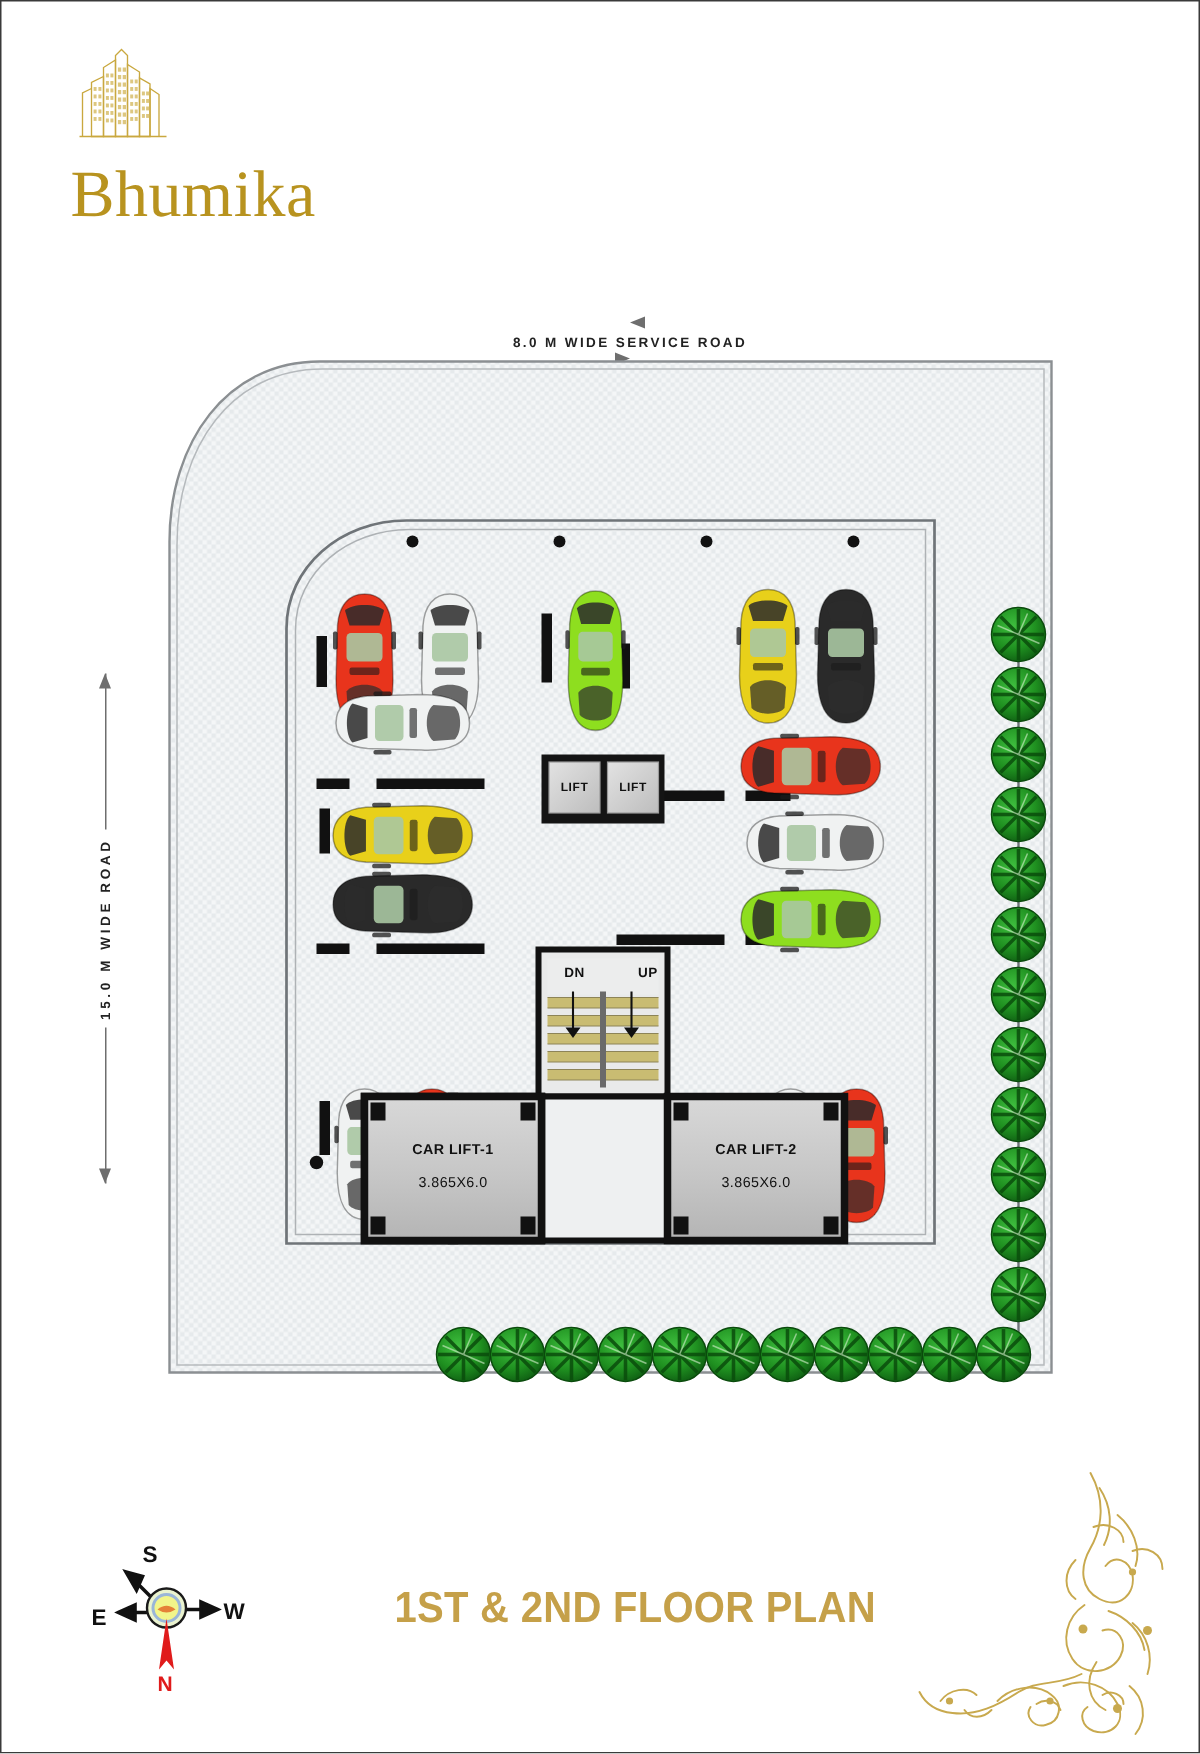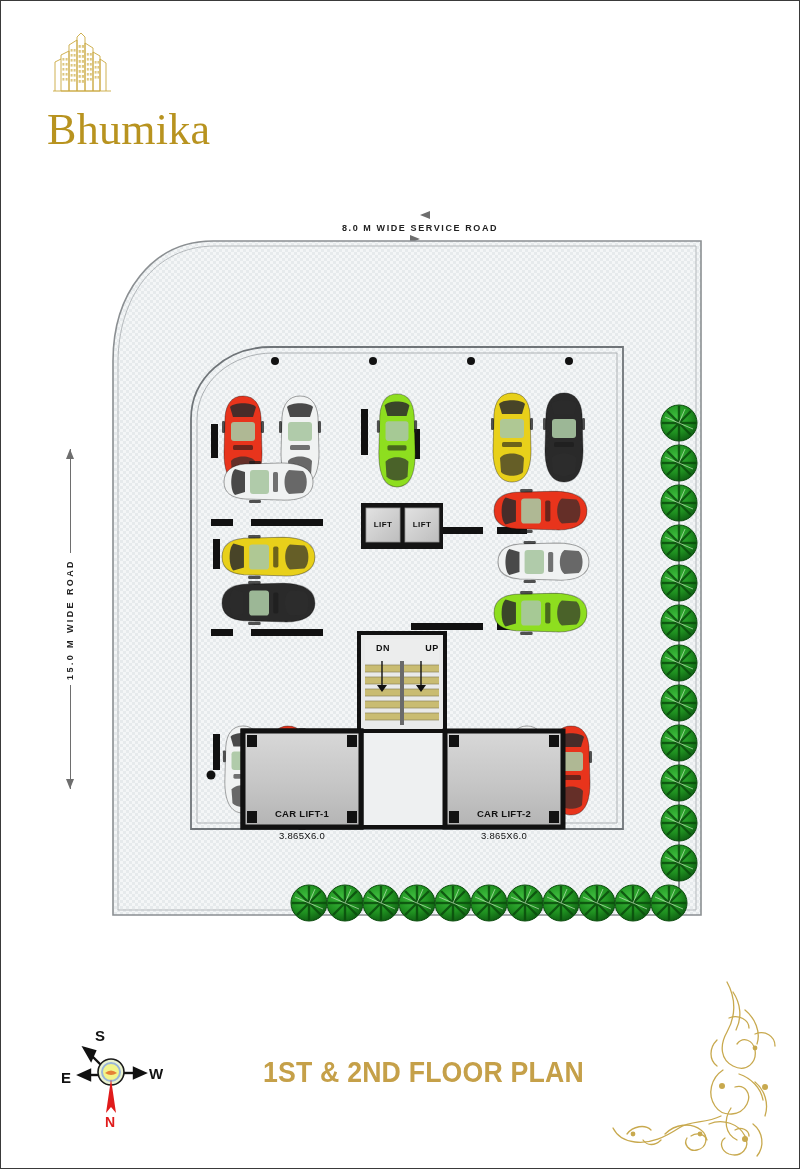--- a/index.html
+++ b/index.html
@@ -83,21 +83,21 @@
   .plan svg { display: block; }
 
   
   .lbl {
     position: absolute; color: #111;
     font-weight: bold; text-align: center;
     white-space: nowrap; pointer-events: none;
   }
   .lbl-lift { font-size: 8px; letter-spacing: 0.4px; text-align: center; }
   .lbl-stair { font-size: 9px; letter-spacing: 0.4px; }
-  .lbl-carlift { font-size: 9.5px; letter-spacing: 0.3px; margin-top: 47px; }
+  .lbl-carlift { font-size: 9.5px; letter-spacing: 0.3px; }
   .lbl-carlift .dimtxt { font-weight: normal; display: block; margin-top: 11px; }
 
   
   .compass { position: absolute; left: 52px; top: 1014px; width: 120px; height: 115px; }
 
   
   .plan-title {
     position: absolute; left: 262px; top: 1055px;
     font-family: "Liberation Sans", sans-serif;
     font-size: 29px; font-weight: bold; color: #c5a049;

